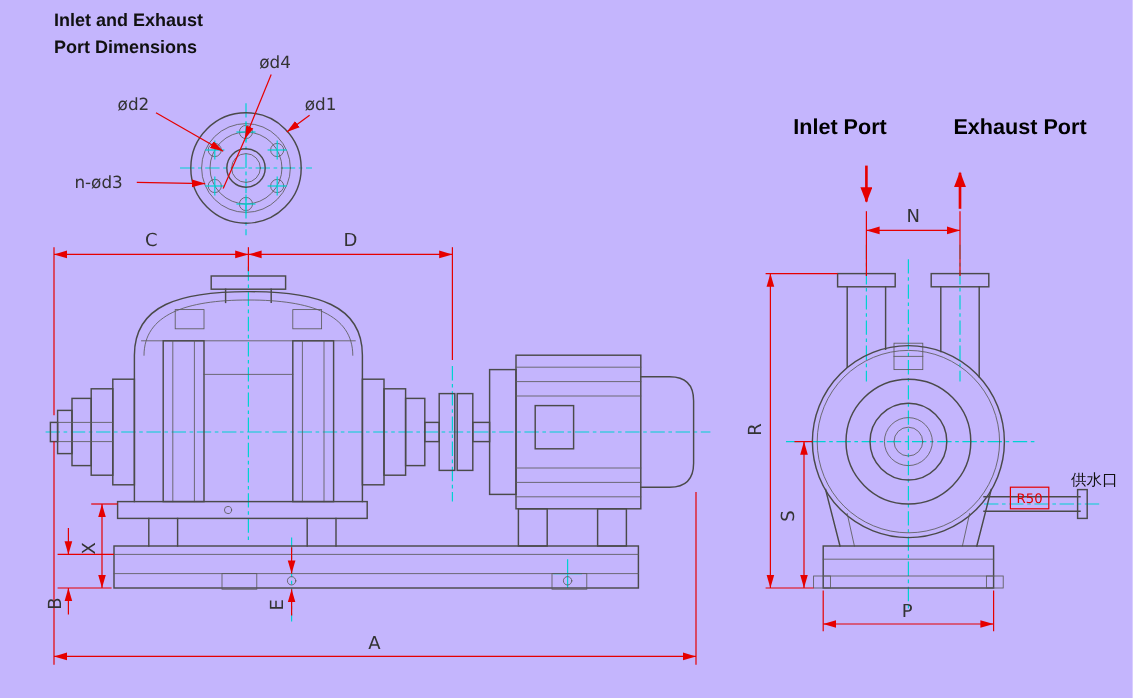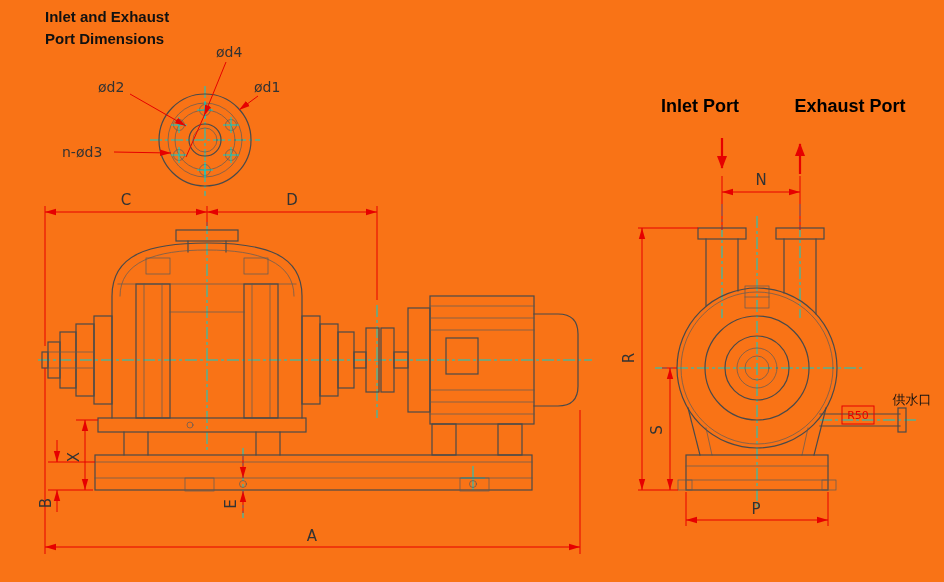--- a/index.html
+++ b/index.html
@@ -1,16 +1,16 @@
 <!DOCTYPE html>
 <html><head>
 <meta charset="utf-8">
 <style>
   html,body { margin:0; padding:0; background:#ffffff; }
-  .stage { position:relative; width:944px; height:582px; background:#f97316; overflow:hidden;
+  .stage { position:relative; width:944px; height:582px; background:#c4b5fd; overflow:hidden;
            font-family:"Liberation Sans", sans-serif; }
   svg { display:block; }
   .ln  { stroke:#4a4a4a; stroke-width:1.2; fill:none; stroke-linecap:square; }
   .ln2 { stroke:#5a5a5a; stroke-width:0.7; fill:none; stroke-linecap:square; }
   .clc { stroke:#00d2d2; stroke-width:1; fill:none; stroke-dasharray:12 3 3 3; }
   .cls { stroke:#00d2d2; stroke-width:1; fill:none; }
   .dim { stroke:#e60000; stroke-width:1; fill:none; }
   .dimf{ stroke:#e60000; stroke-width:2.2; fill:none; }
   .dimt{ font:15px "DejaVu Sans", sans-serif; fill:#333333; }
   .flbl{ font:14px "DejaVu Sans", sans-serif; fill:#333333; }

